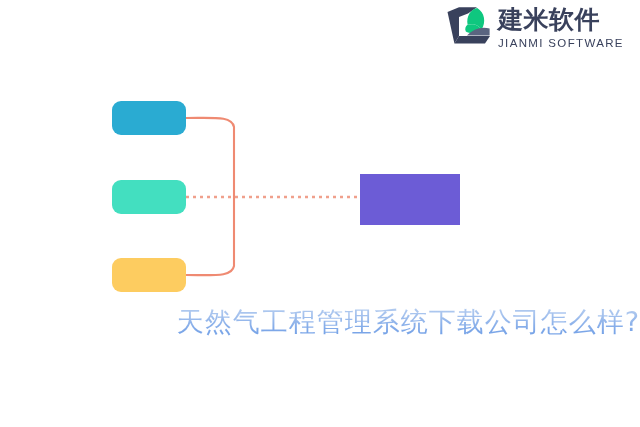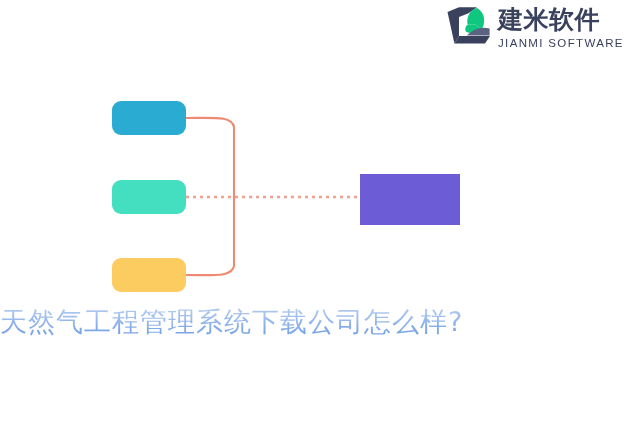--- a/index.html
+++ b/index.html
@@ -86,21 +86,21 @@
     height: 300px;
     pointer-events: none;
   }
 
   
   #headline {
     position: absolute;
     left: 0;
     top: 303px;
     width: 640px;
-    text-align: left;
+    text-align: right;
     font-family: "DejaVu Sans", "Liberation Sans", sans-serif;
     font-size: 27px;
     line-height: 38px;
     letter-spacing: 1px;
     white-space: nowrap;
     background-image: linear-gradient(to bottom, #b9d0f0 0%, #a8c4ee 28%, #7da7e8 72%, #6f9fe6 100%);
     -webkit-background-clip: text;
     background-clip: text;
     color: transparent;
     -webkit-text-fill-color: transparent;

